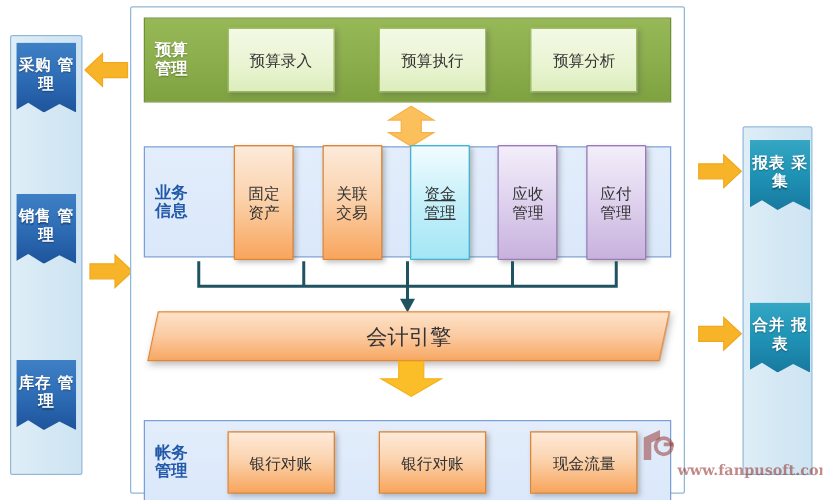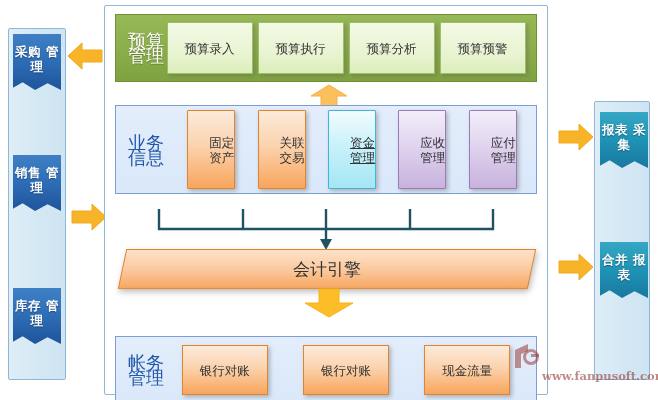--- a/index.html
+++ b/index.html
@@ -69,24 +69,24 @@
     width: 422px; height: 68px;
     background: linear-gradient(to bottom,#96b857 0%, #8cae4c 50%, #7fa241 100%);
     border: 1px solid #6f9135;
     display: flex;
     align-items: center;
     padding: 0 8px;
   }
   .band-label {
     flex: 0 0 40px;
     color: #ffffff;
-    font-weight: normal;
-    font-size: 18px;
+    font-weight: bold;
+    font-size: 13px;
     line-height: 15px;
-    text-align: right;
+    text-align: left;
     text-shadow: 0 1px 1px rgba(0,0,0,.3);
   }
   .band-label.blue-label {
     color: #2259a8;
     text-shadow: none;
   }
   .tile-row { flex: 1; display: flex; justify-content: space-around; align-items: center; }
 
   .tile {
     font-size: 12.5px;
@@ -100,33 +100,32 @@
   }
   .tile.green {
     width: 86px; height: 52px;
     background: linear-gradient(to bottom,#f3f9e5 0%, #e9f4d2 60%, #dcedbb 100%);
     border: 1px solid #9fbf63;
   }
 
   
   #business-band {
     position: absolute;
-    left: 115px; top: 105px;
+    left: 115px; top: 117px;
     width: 422px; height: 89px;
     background: linear-gradient(to bottom,#e3edfb 0%, #dae8fa 100%);
     border: 1px solid #7b9fd4;
     display: flex;
     align-items: center;
     padding: 0 8px;
     gap: 12px;
   }
   .tile.vert {
-    width: 48px; height: 79px;
+    width: 48px; height: 92px;
     border-radius: 1px;
-    justify-content: flex-end;
   }
   .tile.vert span { display:block; }
   .tile.orange {
     background: linear-gradient(to bottom,#fdeada 0%, #fbd3ae 45%, #f8a55c 100%);
     border: 1px solid #e2842d;
   }
   .tile.cyan {
     background: linear-gradient(to bottom,#f2fcfe 0%, #c9f1fa 45%, #a4e6f5 100%);
     border: 1px solid #3fb6d4;
     text-decoration: underline;
@@ -235,21 +234,20 @@
 
 <div id="budget-band">
   <div class="band-label">
     <div>预算</div>
     <div>管理</div>
   </div>
   <div class="tile-row">
     <div class="tile green">预算录入</div>
     <div class="tile green">预算执行</div>
     <div class="tile green">预算分析</div>
-    <div class="tile green">预算预警</div>
   </div>
 </div>
 
 <div class="varrow" style="left:297px; top:84px;">
   <svg width="64" height="34" viewBox="0 0 64 34">
     <polygon points="32,1 50,12 40,12 40,22 50,22 32,33 14,22 24,22 24,12 14,12" fill="#fbbf5c" stroke="#f6b247" stroke-width="1"></polygon>
   </svg>
 </div>
 
 <div id="business-band">

